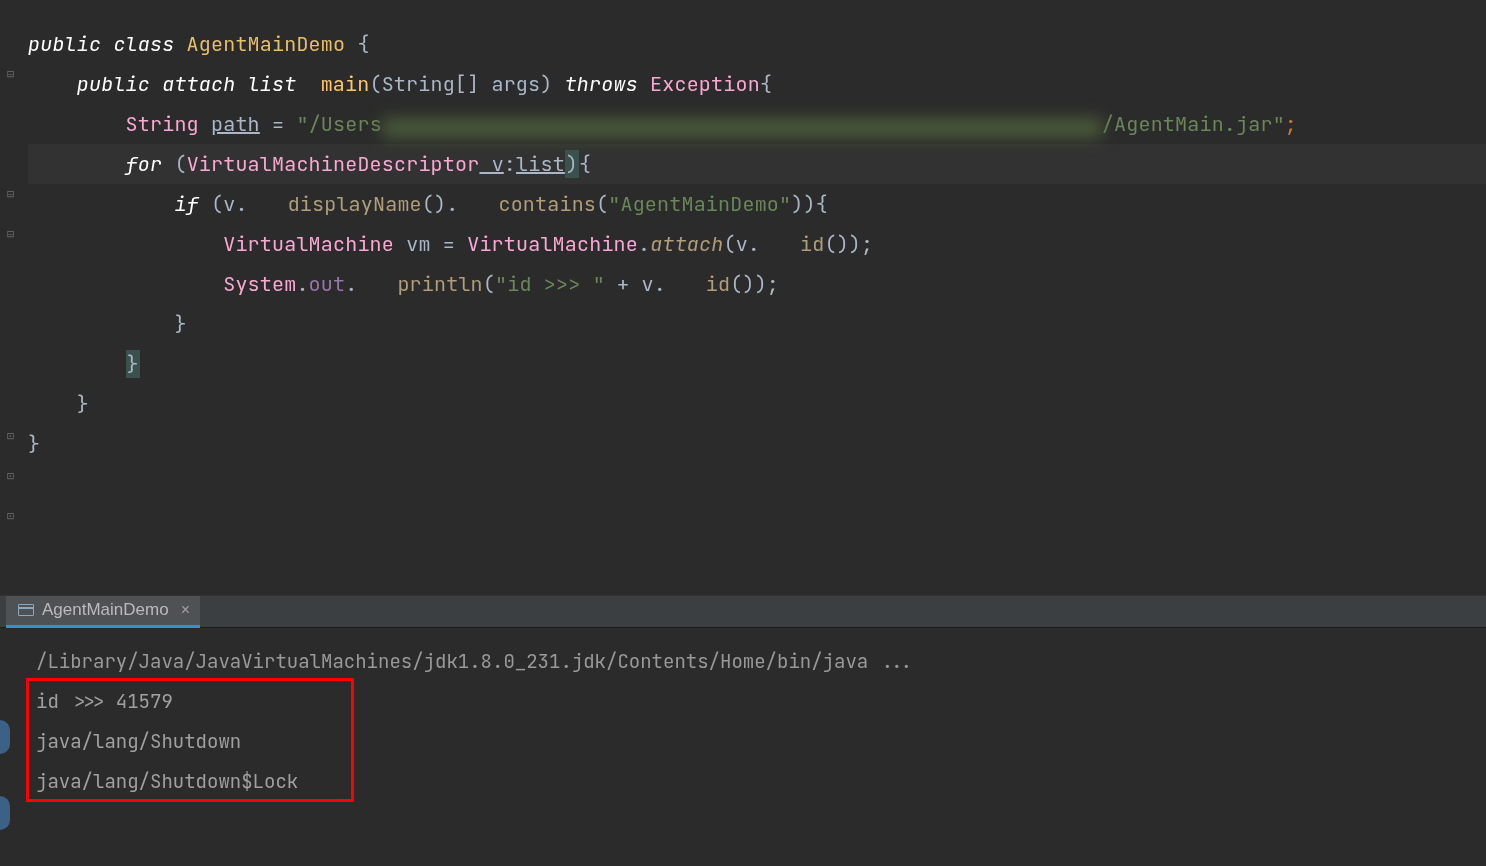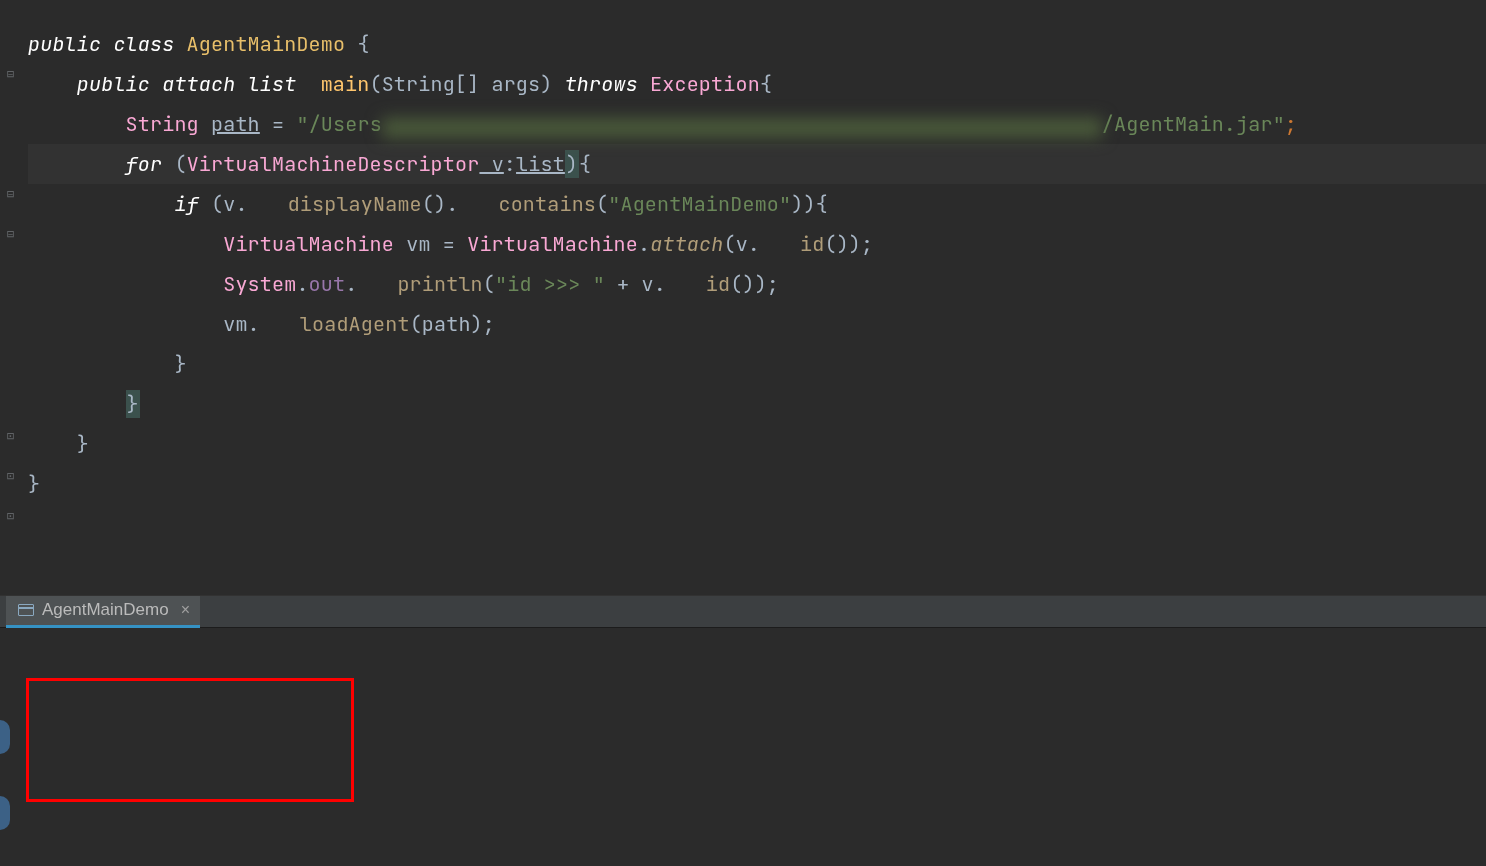--- a/index.html
+++ b/index.html
@@ -170,38 +170,43 @@
 
 
   <div class="code-line hl-for-line">        <span class="kw-orange">for</span><span class="punct"> (</span><span class="type">VirtualMachineDescriptor</span><span class="var"> v</span><span class="punct">:</span><span class="var">list</span><span class="brace-hl">)</span><span class="punct">{</span></div>
 
   <div class="code-line">            <span class="kw-orange">if</span><span class="punct"> (v.</span><span class="method-call">displayName</span><span class="punct">().</span><span class="method-call">contains</span><span class="punct">(</span><span class="string">"AgentMainDemo"</span><span class="punct">)){</span></div>
 
   <div class="code-line">                <span class="type">VirtualMachine</span><span class="punct"> vm = </span><span class="type">VirtualMachine</span><span class="punct">.</span><span class="method-static">attach</span><span class="punct">(v.</span><span class="method-call">id</span><span class="punct">());</span></div>
 
   <div class="code-line">                <span class="type">System</span><span class="punct">.</span><span class="field-purple">out</span><span class="punct">.</span><span class="method-call">println</span><span class="punct">(</span><span class="string">"id &gt;&gt;&gt; "</span><span class="punct"> + v.</span><span class="method-call">id</span><span class="punct">());</span></div>
 
-  <div class="code-line">                <span class="punct">vm.</span><span class="method-call">loadAgent</span><span class="punct">(path);</span></div>
 
 
   <div class="code-line">            <span class="punct">}</span></div>
 
   <div class="code-line">        <span class="brace-hl">}</span></div>
 
   <div class="code-line">    <span class="punct">}</span></div>
 
   <div class="code-line"><span class="punct">}</span></div>
 </div>
 
 <div class="run-panel">
   <div class="run-tabs">
     <div class="run-tab">
       <span class="run-tab-icon"></span>
       <span>AgentMainDemo</span>
       <span class="run-tab-close">×</span>
     </div>
   </div>
+  <div class="console">
+    <div class="console-line">/Library/Java/JavaVirtualMachines/jdk1.8.0_231.jdk/Contents/Home/bin/java ...</div>
+    <div class="console-output">id &gt;&gt;&gt; 41579</div>
+    <div class="console-output">java/lang/Shutdown</div>
+    <div class="console-output">java/lang/Shutdown$Lock</div>
+  </div>
 </div>
 
 <div class="left-blue-blob" style="top:720px"></div>
 <div class="left-blue-blob" style="top:796px"></div>
 
 <div class="red-box" style="left:26px; top:678px; width:328px; height:124px;"></div>
 
 </body></html>

